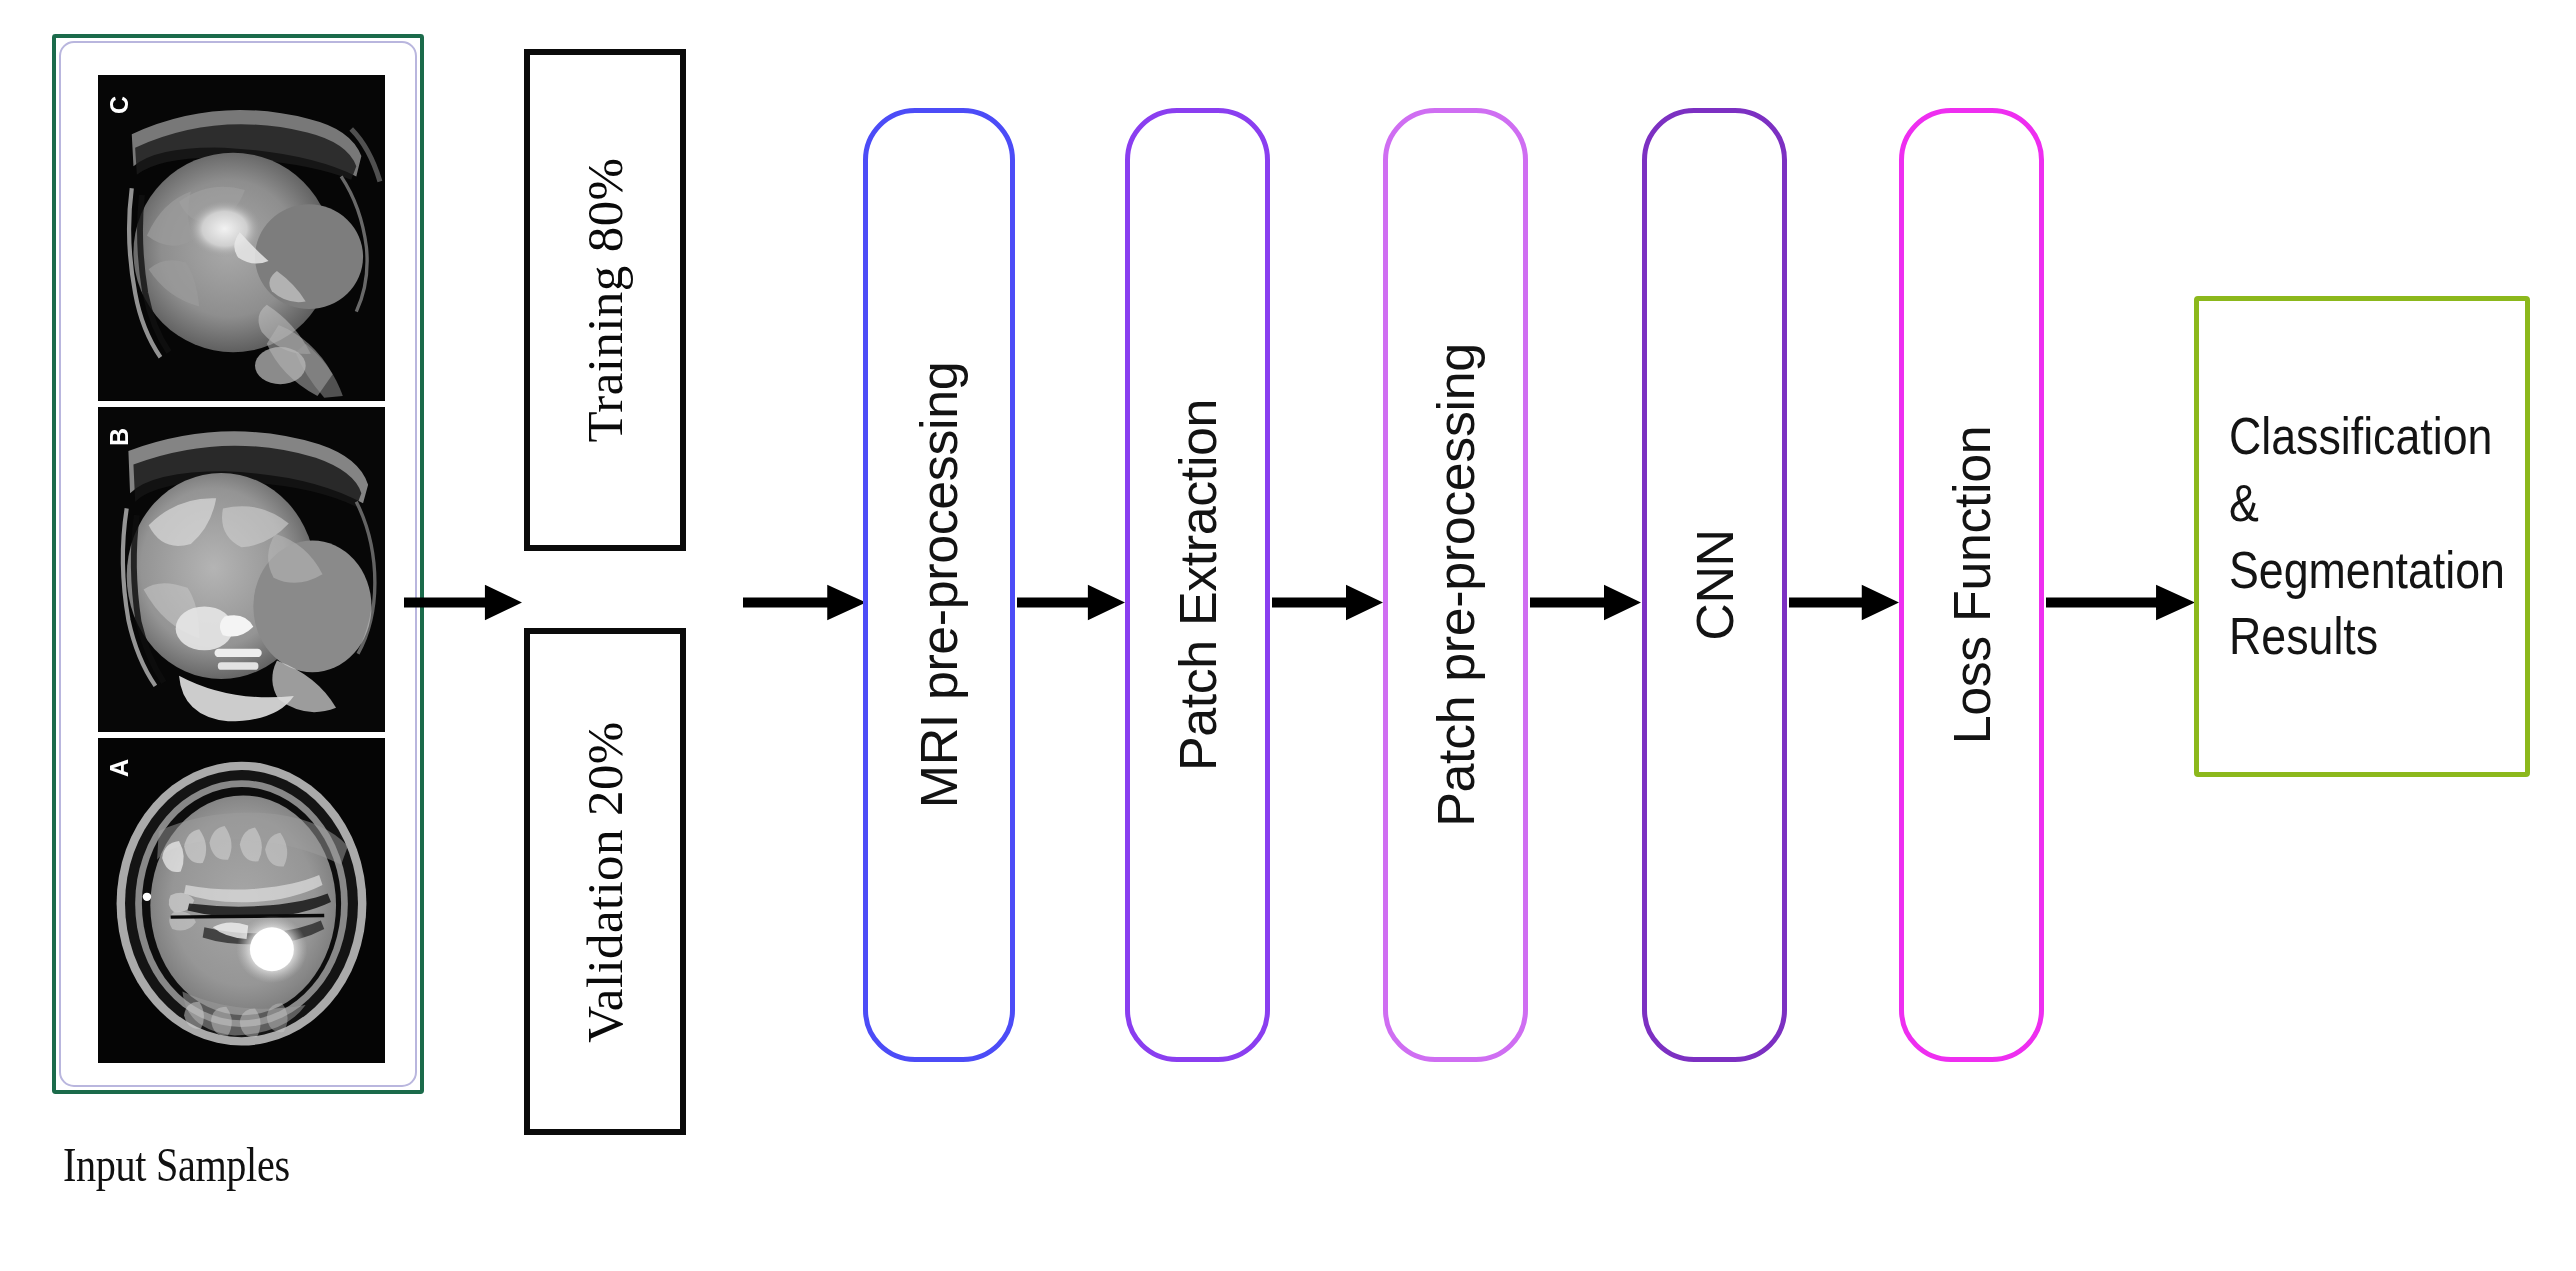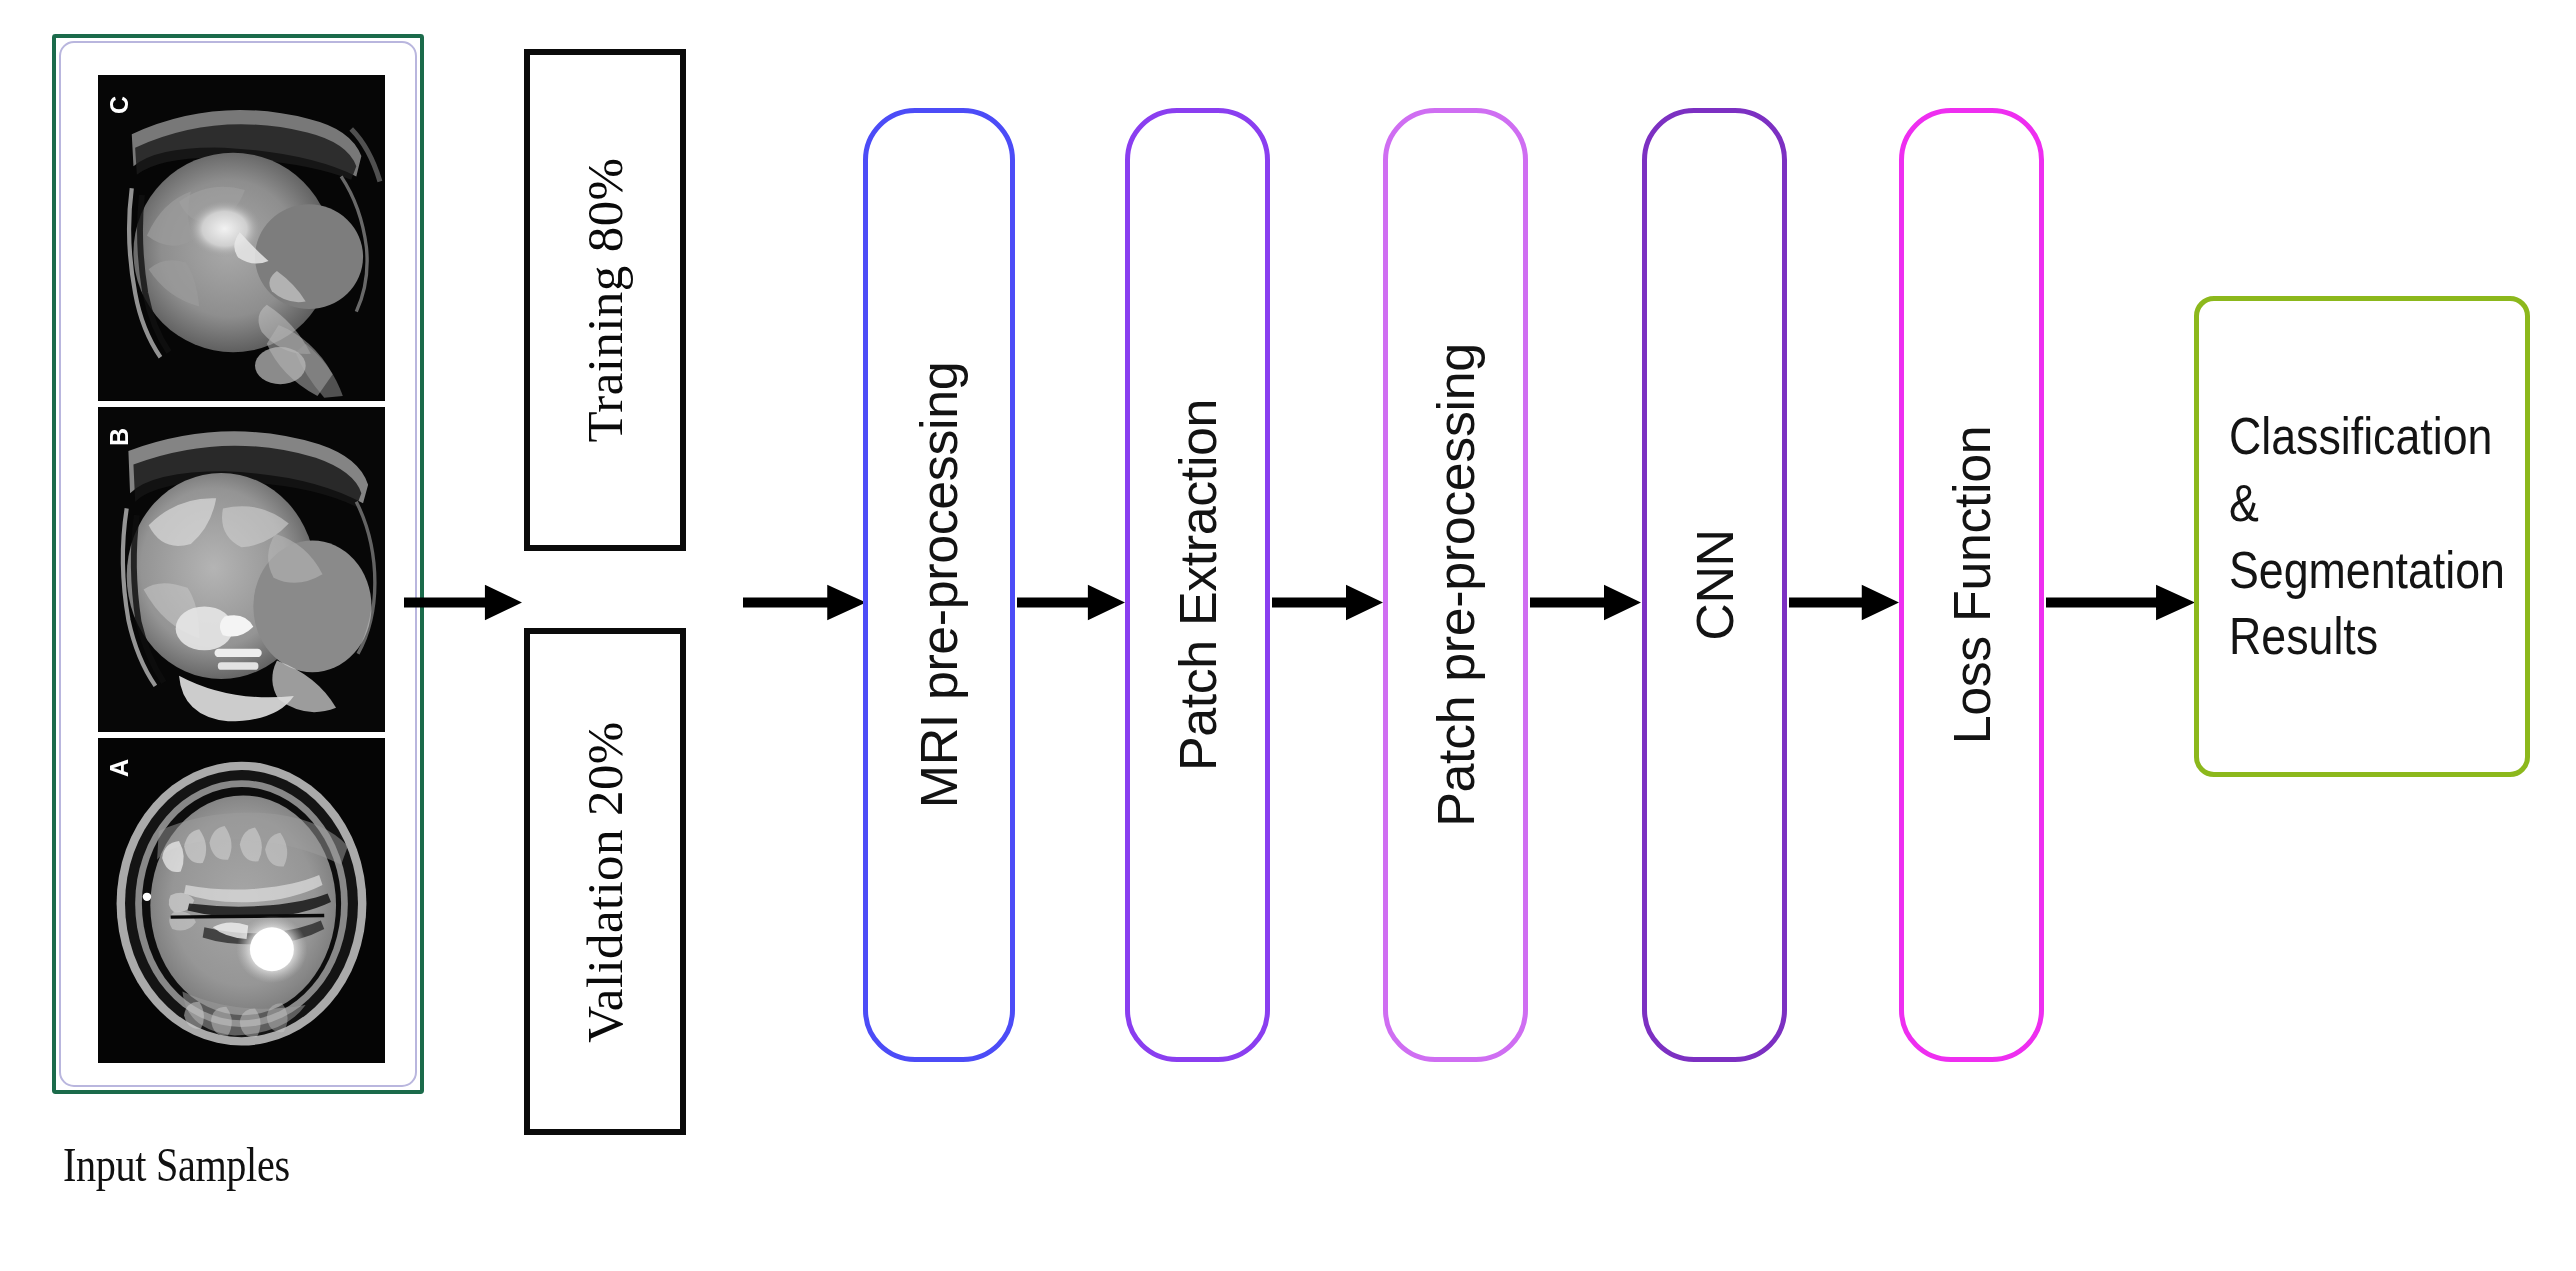--- a/index.html
+++ b/index.html
@@ -136,21 +136,21 @@
 
   
   #results-box {
     position: absolute;
     left: 2194px;
     top: 296px;
     width: 336px;
     height: 481px;
     background: #ffffff;
     border: 5px solid #8cb81c;
-    border-radius: 20px;
+    border-radius: 4px;
     box-sizing: border-box;
     display: flex;
     align-items: center;
     justify-content: flex-start;
     padding: 0 0 0 30px;
   }
   #results-text {
     font-family: "Liberation Sans", sans-serif;
     font-size: 52px;
     line-height: 1.28;

